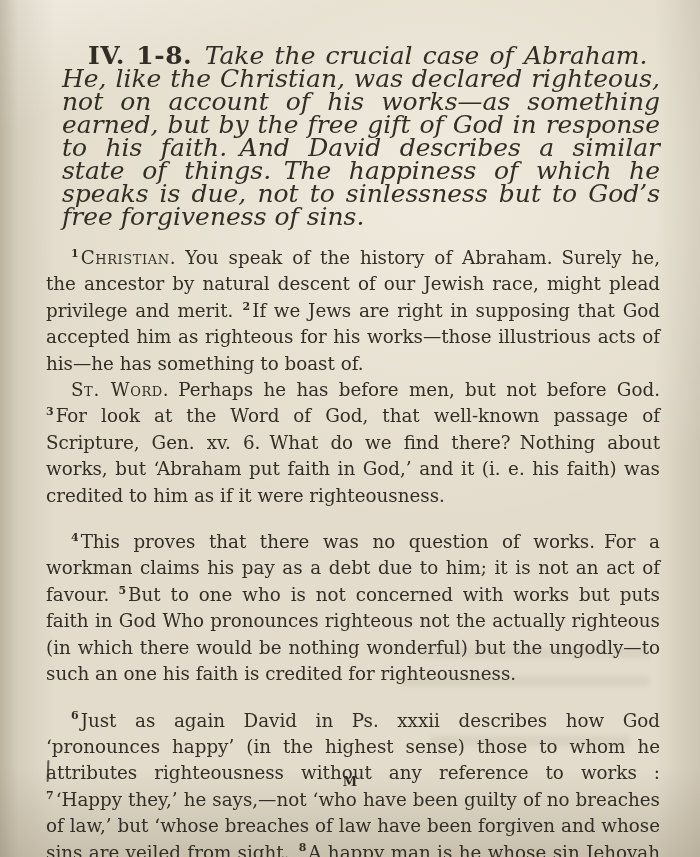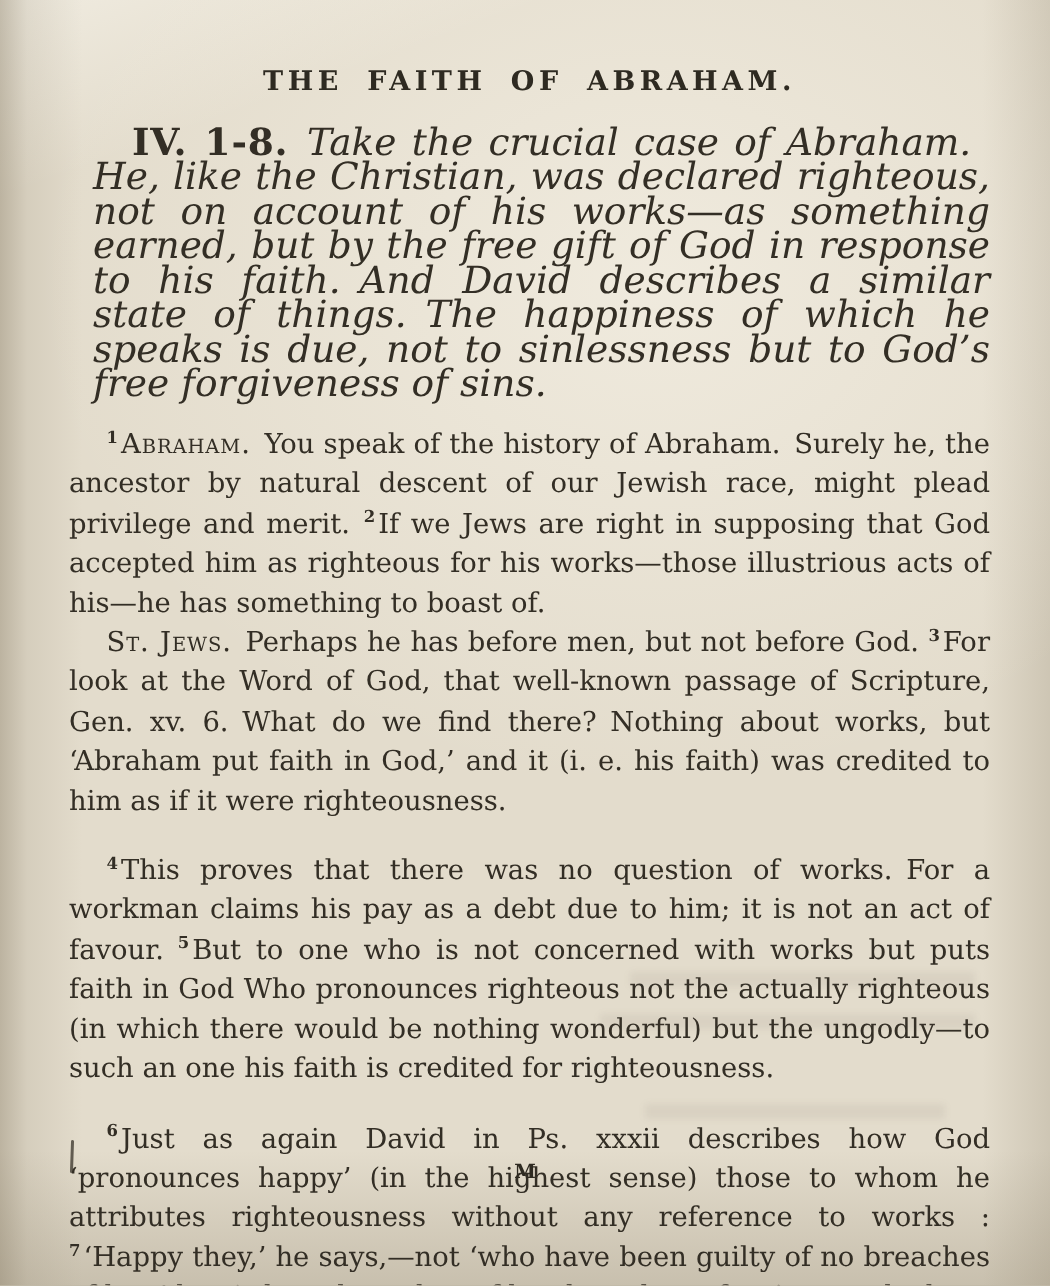--- a/index.html
+++ b/index.html
@@ -85,25 +85,24 @@
   }
   .ghost.g1{ left:420px; top:648px; width:230px; height:10px; }
   .ghost.g2{ left:400px; top:676px; width:250px; height:10px; }
   .ghost.g3{ left:430px; top:736px; width:200px; height:10px; }
 </style>
 </head>
 <body>
 
 <div class="page">
   <div class="content">
-    <h1 class="header">THE FAITH OF ABRAHAM.</h1>
     <p class="intro"><b>IV. 1-8.</b><span class="it"> Take the crucial case of Abraham. He, like the Christian, was declared righteous, not on account of his works—as something earned, but by the free gift of God in response to his faith. And David describes a similar state of things. The happiness of which he speaks is due, not to sinlessness but to God’s free forgiveness of sins.</span></p>
     <div class="body-text">
-        <p><sup>1</sup><span class="sc">Abraham.</span> You speak of the history of Abraham. Surely he, the ancestor by natural descent of our Jewish race, might plead privilege and merit. <sup>2</sup>If we Jews are right in supposing that God accepted him as righteous for his works—those illustrious acts of his—he has something to boast of.</p>
-        <p><span class="sc">St. Jews.</span> Perhaps he has before men, but not before God. <sup>3</sup>For look at the Word of God, that well-known passage of Scripture, Gen. xv. 6. What do we find there? Nothing about works, but ‘Abraham put faith in God,’ and it (i. e. his faith) was credited to him as if it were righteousness.</p>
+        <p><sup>1</sup><span class="sc">Christian.</span> You speak of the history of Abraham. Surely he, the ancestor by natural descent of our Jewish race, might plead privilege and merit. <sup>2</sup>If we Jews are right in supposing that God accepted him as righteous for his works—those illustrious acts of his—he has something to boast of.</p>
+        <p><span class="sc">St. Word.</span> Perhaps he has before men, but not before God. <sup>3</sup>For look at the Word of God, that well-known passage of Scripture, Gen. xv. 6. What do we find there? Nothing about works, but ‘Abraham put faith in God,’ and it (i. e. his faith) was credited to him as if it were righteousness.</p>
         <p class="gap"><sup>4</sup>This proves that there was no question of works. For a workman claims his pay as a debt due to him; it is not an act of favour. <sup>5</sup>But to one who is not concerned with works but puts faith in God Who pronounces righteous not the actually righteous (in which there would be nothing wonderful) but the ungodly—to such an one his faith is credited for righteousness.</p>
         <p class="gap"><sup>6</sup>Just as again David in Ps. xxxii describes how God ‘pronounces happy’ (in the highest sense) those to whom he attributes righteousness without any reference to works : <sup>7</sup>‘Happy they,’ he says,—not ‘who have been guilty of no breaches of law,’ but ‘whose breaches of law have been forgiven and whose sins are veiled from sight. <sup>8</sup>A happy man is he whose sin Jehovah will not enter in His book.’</p>
       </div>
   </div>
 
   <div class="ghost g1"></div>
   <div class="ghost g2"></div>
   <div class="ghost g3"></div>
 
   <div class="pen-mark"></div>

